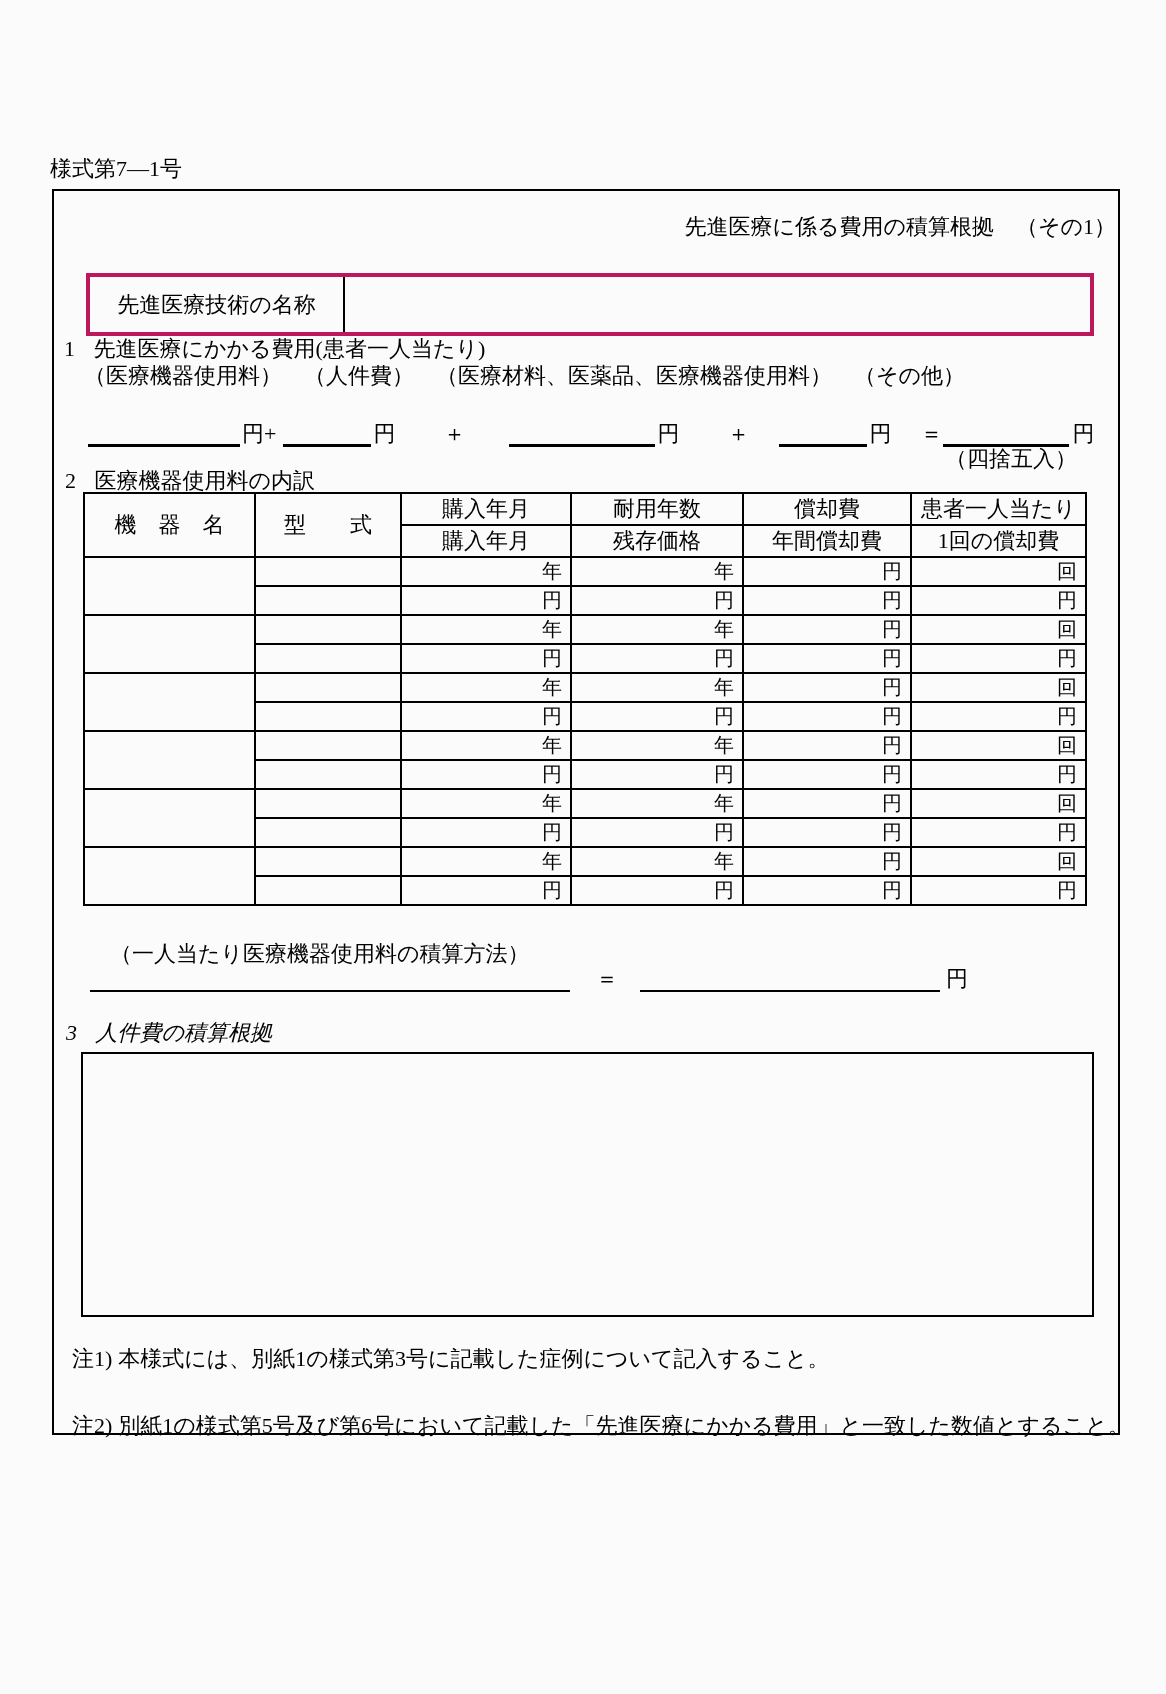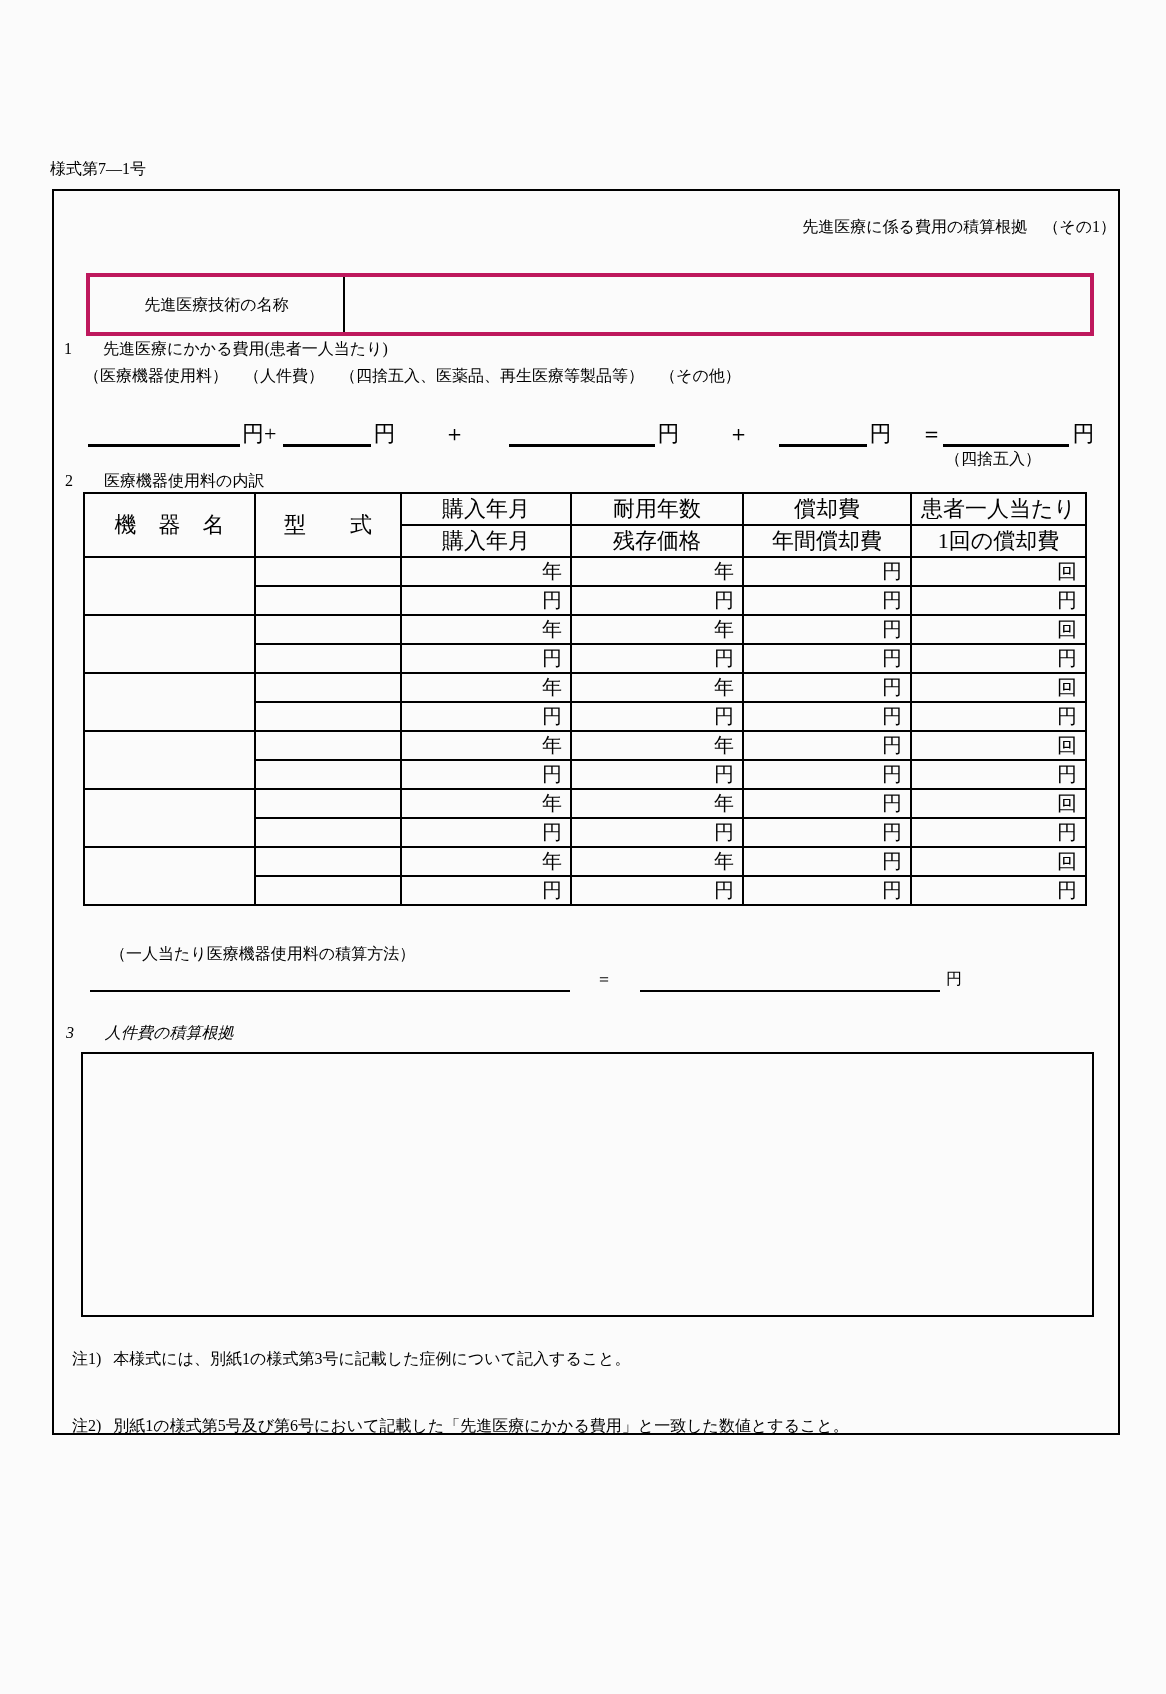--- a/index.html
+++ b/index.html
@@ -2,32 +2,32 @@
 <html><head>
 <meta charset="utf-8">
 <style>
   html,body{margin:0;padding:0;background:#e8e8e8;}
   .page{
     position:relative;width:1166px;height:1694px;background:#fbfbfb;
     font-family:"Liberation Serif","DejaVu Serif",serif;color:#000;
     overflow:hidden;
   }
   .abs{position:absolute;}
-  .txt{font-size:16px;line-height:26px;white-space:nowrap;}
+  .txt{font-size:22px;line-height:26px;white-space:nowrap;}
   
   .outer-box{left:52px;top:189px;width:1064px;height:1242px;border:2px solid #000;}
   .form-number{left:50px;top:156px;}
   .title-row{left:54px;top:214px;width:1062px;text-align:right;}
   
   .name-box{left:86px;top:273px;width:1000px;height:55px;border:4px solid #be185d;display:flex;}
   .name-label-cell{width:253px;border-right:2px solid #000;display:flex;align-items:center;justify-content:center;}
   .name-value-cell{flex:1;}
   
   .sec-head .sec-num{display:inline-block;}
-  .sec-head .sec-text{display:inline-block;margin-left:27px;}
+  .sec-head .sec-text{display:inline-block;margin-left:13px;}
   .s1-head{left:64px;top:336px;}
   .s1-cats{left:84px;top:363px;}
   
   .formula{left:88px;top:419px;display:flex;align-items:flex-end;height:28px;}
   .fline{display:inline-block;height:26px;border-bottom:3px solid #000;}
   .ftext{font-size:22px;line-height:27px;white-space:pre;}
   .rounding{left:945px;top:446px;}
   .s2-head{left:65px;top:468px;}
   
   .equip-table{position:absolute;left:83px;top:492px;border-collapse:collapse;table-layout:fixed;}
@@ -39,21 +39,21 @@
   .mline{border-bottom:2px solid #000;height:22px;}
   .m1{left:90px;top:968px;width:480px;}
   .m2{left:640px;top:968px;width:300px;}
   .m-eq{left:596px;top:966px;}
   .m-unit{left:946px;top:966px;}
   
   .s3-head{left:66px;top:1020px;font-style:italic;}
   .s3-box{left:81px;top:1052px;width:1009px;height:261px;border:2px solid #000;}
   
   .note{white-space:nowrap;}
-  .note .note-text{margin-left:12px;}
+  .note .note-text{margin-left:6px;}
   .note1{left:72px;top:1346px;}
   .note2{left:72px;top:1413px;}
 </style>
 </head>
 <body>
 
 <div class="page">
 
   <div class="abs txt form-number">様式第7―1号</div>
 
@@ -64,21 +64,21 @@
   <div class="abs name-box">
     <div class="name-label-cell txt">先進医療技術の名称</div>
     <div class="name-value-cell"></div>
   </div>
 
   <div class="abs txt sec-head s1-head">
     <span class="sec-num">1</span>
     <span class="sec-text">先進医療にかかる費用(患者一人当たり)</span>
   </div>
 
-  <div class="abs txt s1-cats">（医療機器使用料）　（人件費）　（四捨五入、医薬品、再生医療等製品等）　（その他）</div>
+  <div class="abs txt s1-cats">（医療機器使用料）　（人件費）　（医療材料、医薬品、医療機器使用料）　（その他）</div>
 
   <div class="abs formula" id="cost-formula">
       <span class="fline" style="width: 152px;"></span>
       <span class="ftext" style="margin-left: 2px;">円+</span>
       <span class="fline" style="margin-left: 7px; width: 88px;"></span>
       <span class="ftext" style="margin-left: 2px;">円</span>
       <span class="ftext" style="margin-left: 48px;">＋</span>
       <span class="fline" style="margin-left: 44px; width: 146px;"></span>
       <span class="ftext" style="margin-left: 2px;">円</span>
       <span class="ftext" style="margin-left: 48px;">＋</span>

